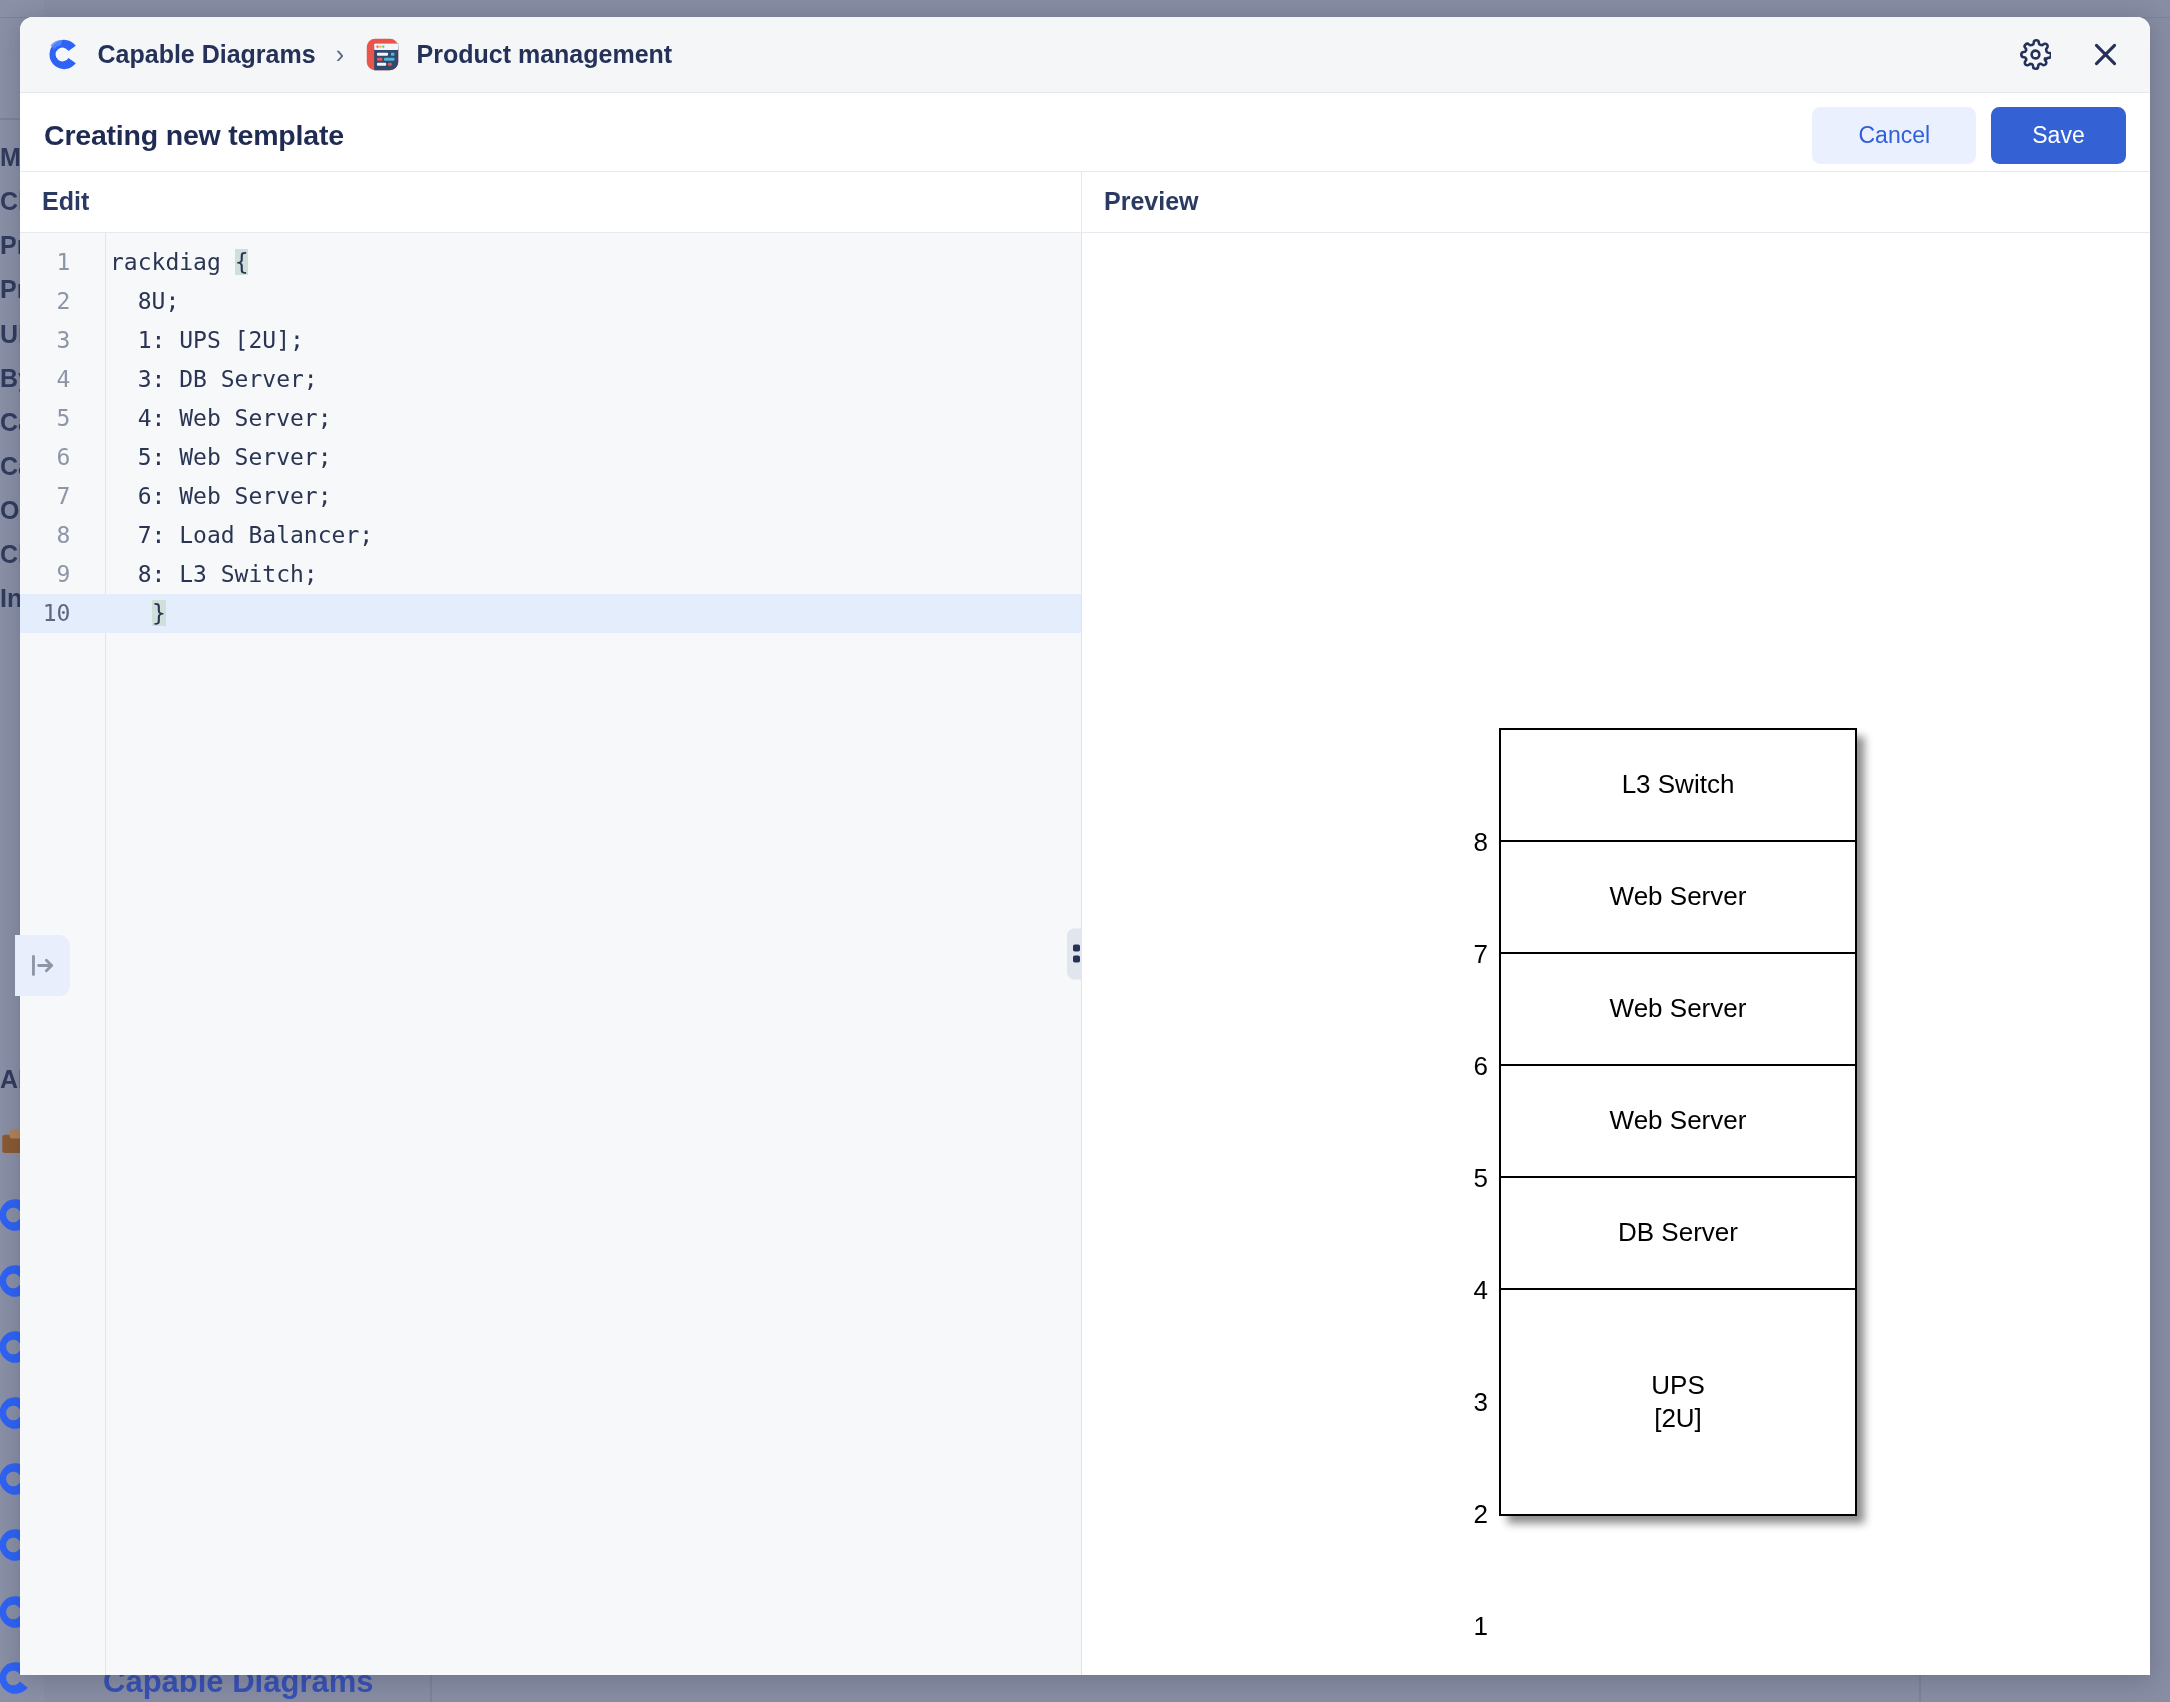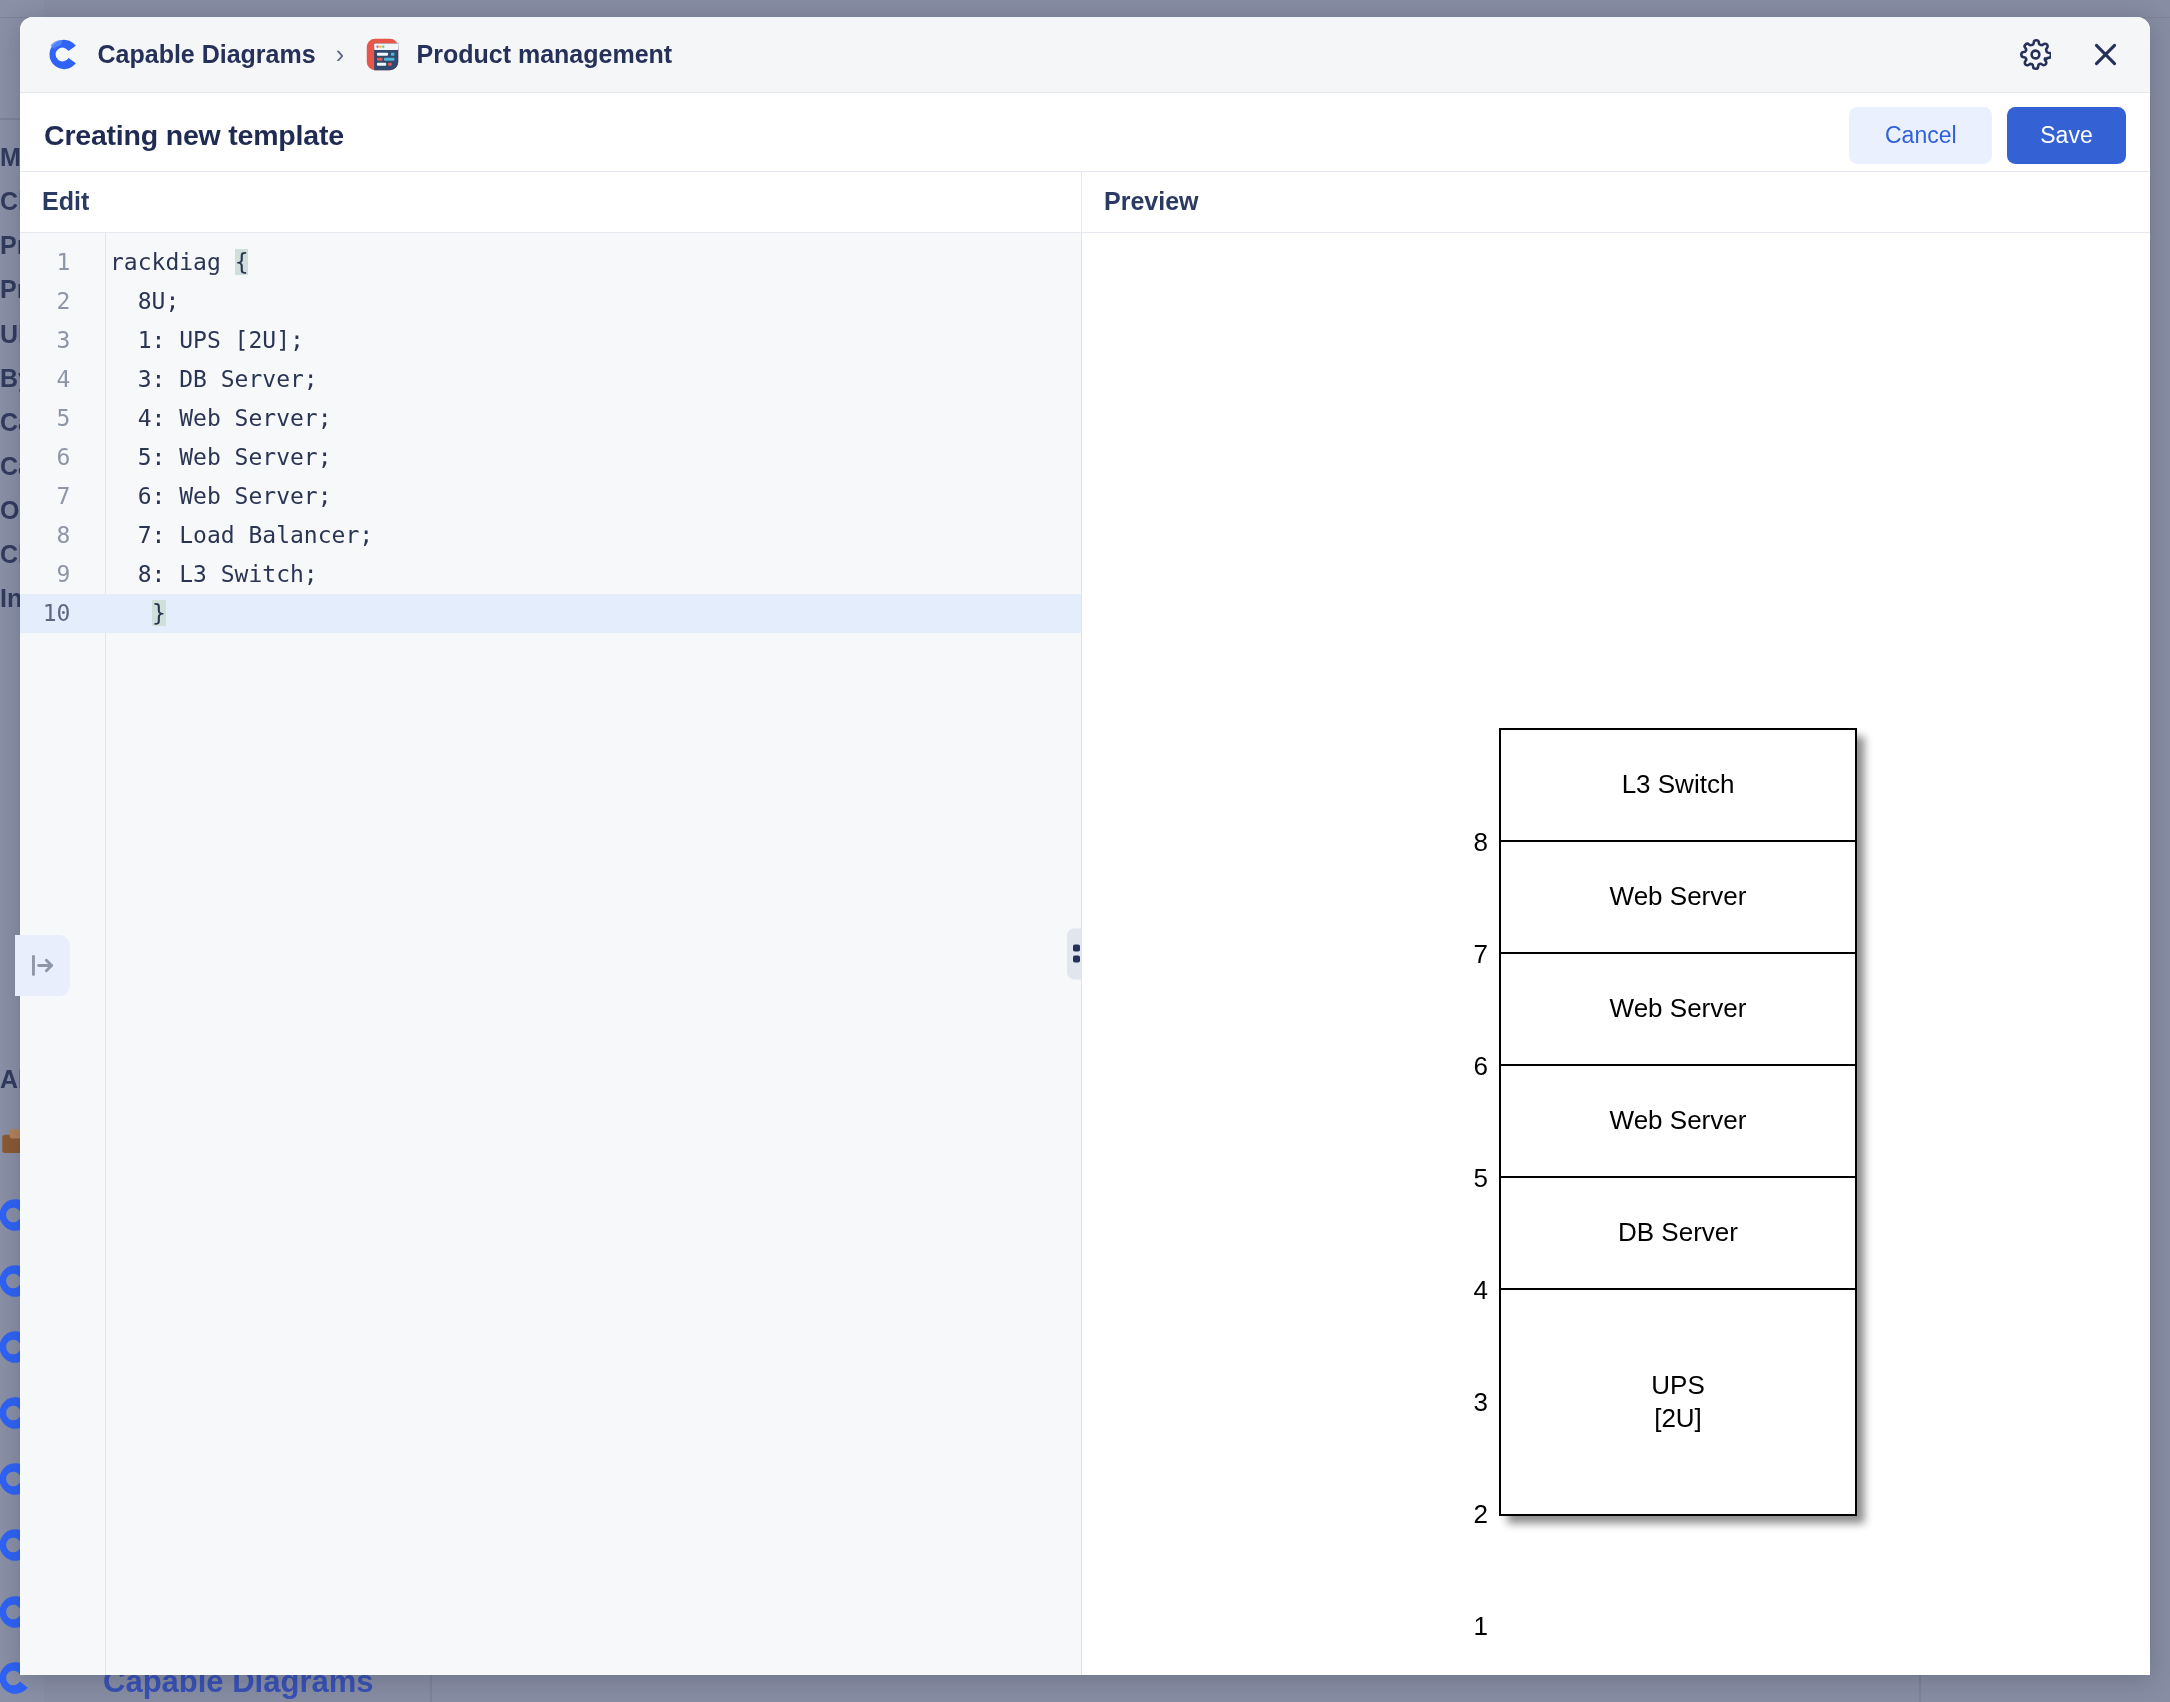--- a/index.html
+++ b/index.html
@@ -105,22 +105,22 @@
   #titlebar-spacer { flex: 1 1 auto; }
   .btn {
     border: none; cursor: pointer;
     font-family: "Liberation Sans", sans-serif;
     font-size: 23px;
     border-radius: 8.3px;
     height: 57px;
     padding: 0 26px;
     display: flex; align-items: center; justify-content: center;
   }
-  #cancel-btn { background: #eaf0fd; color: #2f5fd9; margin-right: 14.7px; width: 143px; }
-  #save-btn   { background: #3461d4; color: #ffffff; width: 119px; font-weight: 400; }
+  #cancel-btn { background: #eaf0fd; color: #2f5fd9; margin-right: 14.7px; width: 164px; }
+  #save-btn   { background: #3461d4; color: #ffffff; width: 135px; font-weight: 400; }
 
   
   #panes-head {
     height: 61px; flex: 0 0 61px;
     display: flex;
     border-bottom: 0.9px solid #e6e9ef;
     background: #fff;
   }
   #edit-head, #preview-head {
     display: flex; align-items: center;

